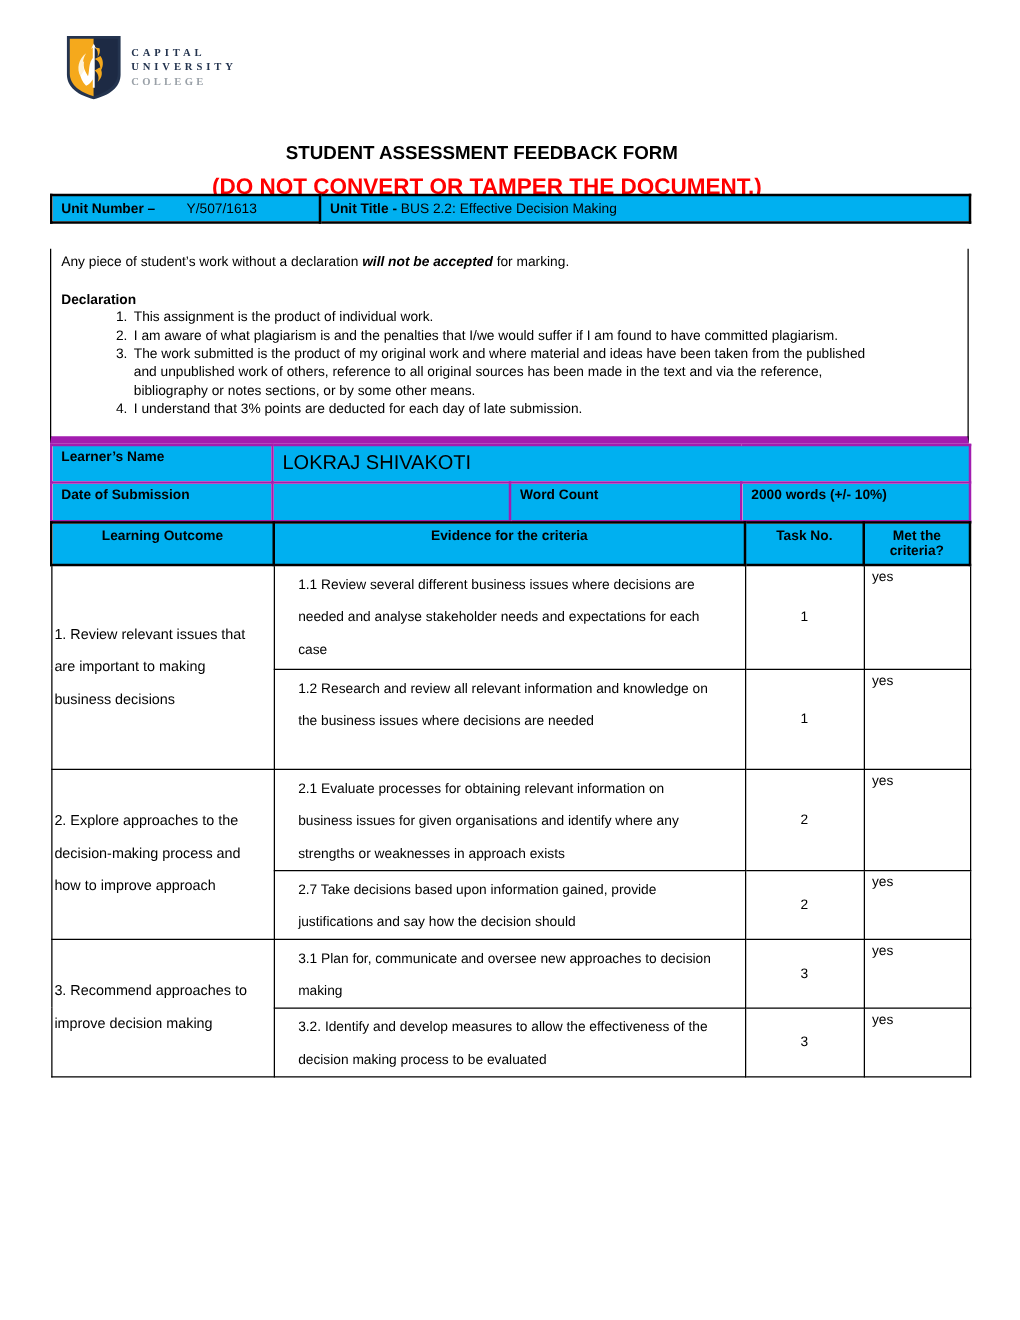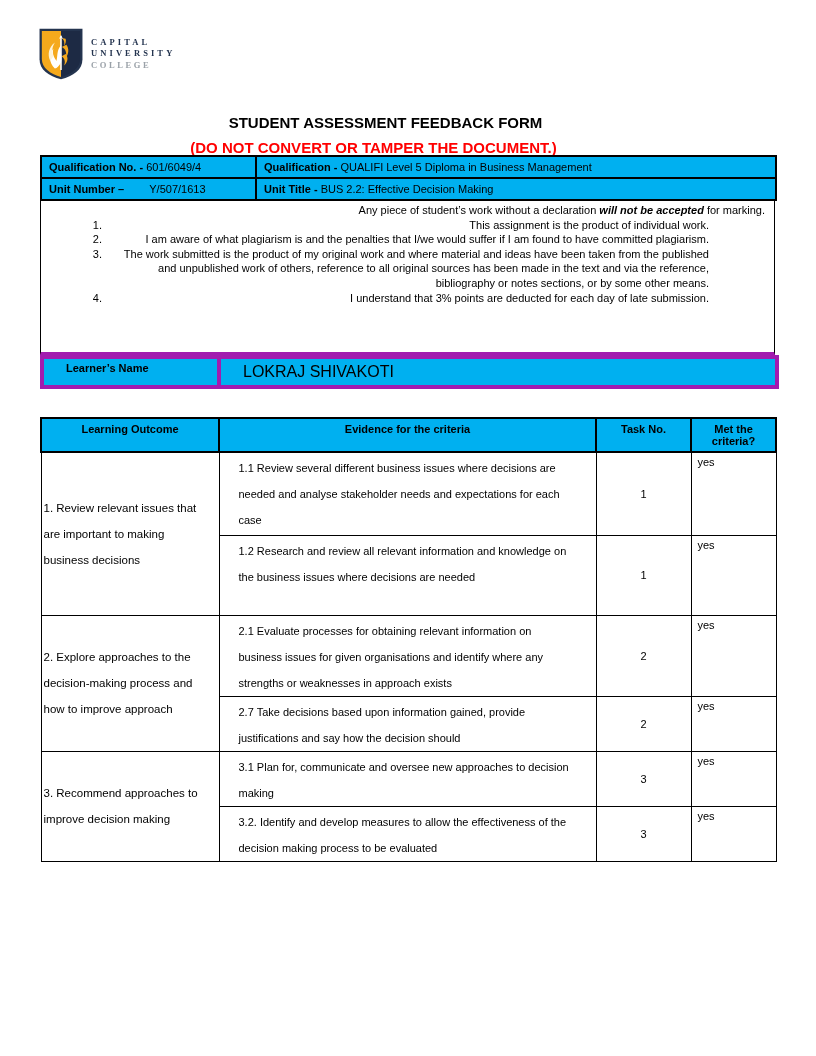--- a/index.html
+++ b/index.html
@@ -8,73 +8,73 @@
     position: relative;
     width: 816px;
     height: 1056px;
     background: #ffffff;
     font-family: "Liberation Sans", sans-serif;
     color: #000;
     overflow: hidden;
   }
 
   
-  .logo { position: absolute; left: 38px; top: 27px; display: flex; align-items: center; }
+  .logo { position: absolute; left: 52px; top: 27px; display: flex; align-items: center; }
   .logo svg { display: block; }
   .logo-text { margin-left: 7px; font-family: "Liberation Serif", serif; }
   .logo-line1, .logo-line2 {
     font-size: 8.5px; font-weight: bold; letter-spacing: 3.1px;
     color: #24344f; line-height: 11.5px;
   }
   .logo-line3 {
     font-size: 8.5px; font-weight: bold; letter-spacing: 2.6px;
     color: #9aa1a8; line-height: 11.5px;
   }
 
   
   .doc-title {
     position: absolute; left: 40px; top: 114px; width: 735px;
     padding-right: 44px;
     text-align: center; font-size: 15px; font-weight: bold; color: #000;
   }
   .doc-warning {
-    position: absolute; left: 28px; top: 139px; width: 735px;
+    position: absolute; left: 44px; top: 139px; width: 735px;
     padding-right: 44px;
-    text-align: center; font-size: 15px; font-weight: bold; color: #ff0000;
+    text-align: center; font-size: 18px; font-weight: bold; color: #ff0000;
   }
 
   
   table { border-collapse: collapse; table-layout: fixed; }
   td, th { overflow: hidden; }
   .cyan { background: #00b0f0; }
   .lbl { font-weight: bold; }
 
   
   .qual-table { position: absolute; left: 40px; top: 155px; width: 735px; }
   .qual-table td {
     border: 2px solid #000; height: 22px;
     font-size: 11px; padding: 0 7px; vertical-align: middle;
   }
   .gap-val { margin-left: 22px; }
 
   
   .decl-box {
     position: absolute; left: 40px; top: 199px; width: 735px; height: 156px;
-    border-left: 1px solid #000; border-right: 1px solid #000; border-bottom: 3px solid #a21caf;
+    border-left: 1px solid #000; border-right: 1px solid #000; border-bottom: 6px solid #a21caf;
     padding: 4px 9px 0 8px;
-    font-size: 11px; line-height: 14.6px; text-align: right;
+    font-size: 11px; line-height: 14.6px;
   }
   .decl-heading { font-weight: bold; margin-top: 15px; }
   .decl-box ol { margin: 0; padding-left: 56px; max-width: 660px; }
   .decl-box li { padding-left: 2px; }
   .bi { font-weight: bold; font-style: italic; }
 
   
   .learner-table { position: absolute; left: 40px; top: 355px; width: 735px; }
-  .learner-table td { border: 4px solid #a21caf; font-size: 11px; padding: 3px 22px; vertical-align: top; margin-top: 47px; }
+  .learner-table td { border: 2px solid #a21caf; font-size: 11px; padding: 3px 7px; vertical-align: top; margin-top: 47px; }
   .learner-table tr.r1 td { height: 30px; }
   .learner-table tr.r2 td { height: 31px; }
   .learner-table td.name-val { vertical-align: middle; font-size: 16px; }
 
   
   .main-grid { position: absolute; left: 40px; top: 417px; width: 735px; }
   .main-grid th {
     border: 2px solid #000; height: 34px; vertical-align: top;
     font-size: 11px; font-weight: bold; padding: 4px 4px 0 4px; text-align: center;
   }
@@ -117,64 +117,61 @@
 
   <div class="doc-title">STUDENT ASSESSMENT FEEDBACK FORM</div>
   <div class="doc-warning">(DO NOT CONVERT OR TAMPER THE DOCUMENT.)</div>
 
   <table class="qual-table">
     <colgroup>
         <col style="width:215px">
         <col style="width:520px">
       </colgroup>
     <tbody>
-        <tr>
-      <td class="cyan">
-        <span class="lbl">Qualification No. -</span>
-        <span>601/6049/4</span>
-      </td>
-      <td class="cyan">
-        <span class="lbl">Qualification -</span>
-        <span>QUALIFI Level 5 Diploma in Business Management</span>
-      </td>
-    </tr>
     <tr>
       <td class="cyan">
         <span class="lbl">Unit Number –</span>
         <span class="gap-val">Y/507/1613</span>
       </td>
       <td class="cyan">
         <span class="lbl">Unit Title -</span>
         <span>BUS 2.2: Effective Decision Making</span>
       </td>
     </tr>
   </tbody>
     </table>
 
   <div class="decl-box">
     <div><span>Any piece of student’s work without a declaration </span><span class="bi">will not be accepted</span><span> for marking.</span></div>
+    <div class="decl-heading">Declaration</div>
     <ol>
       <li>This assignment is the product of individual work.</li>
       <li>I am aware of what plagiarism is and the penalties that I/we would suffer if I am found to have committed plagiarism.</li>
       <li>The work submitted is the product of my original work and where material and ideas have been taken from the published and unpublished work of others, reference to all original sources has been made in the text and via the reference, bibliography or notes sections, or by some other means.</li>
       <li>I understand that 3% points are deducted for each day of late submission.</li>
     </ol>
   </div>
 
   <table class="learner-table">
     <colgroup>
         <col style="width:177px">
         <col style="width:190px">
         <col style="width:185px">
         <col style="width:183px">
       </colgroup>
     <tbody>
         <tr class="r1">
       <td class="cyan lbl">Learner’s Name</td>
       <td class="cyan name-val" colspan="3">LOKRAJ SHIVAKOTI</td>
+    </tr>
+    <tr class="r2">
+      <td class="cyan lbl">Date of Submission</td>
+      <td class="cyan"></td>
+      <td class="cyan lbl">Word Count</td>
+      <td class="cyan lbl">2000 words (+/- 10%)</td>
     </tr>
   </tbody>
     </table>
 
   <table class="main-grid">
     <colgroup>
         <col style="width:178px">
         <col style="width:377px">
         <col style="width:95px">
         <col style="width:85px">

